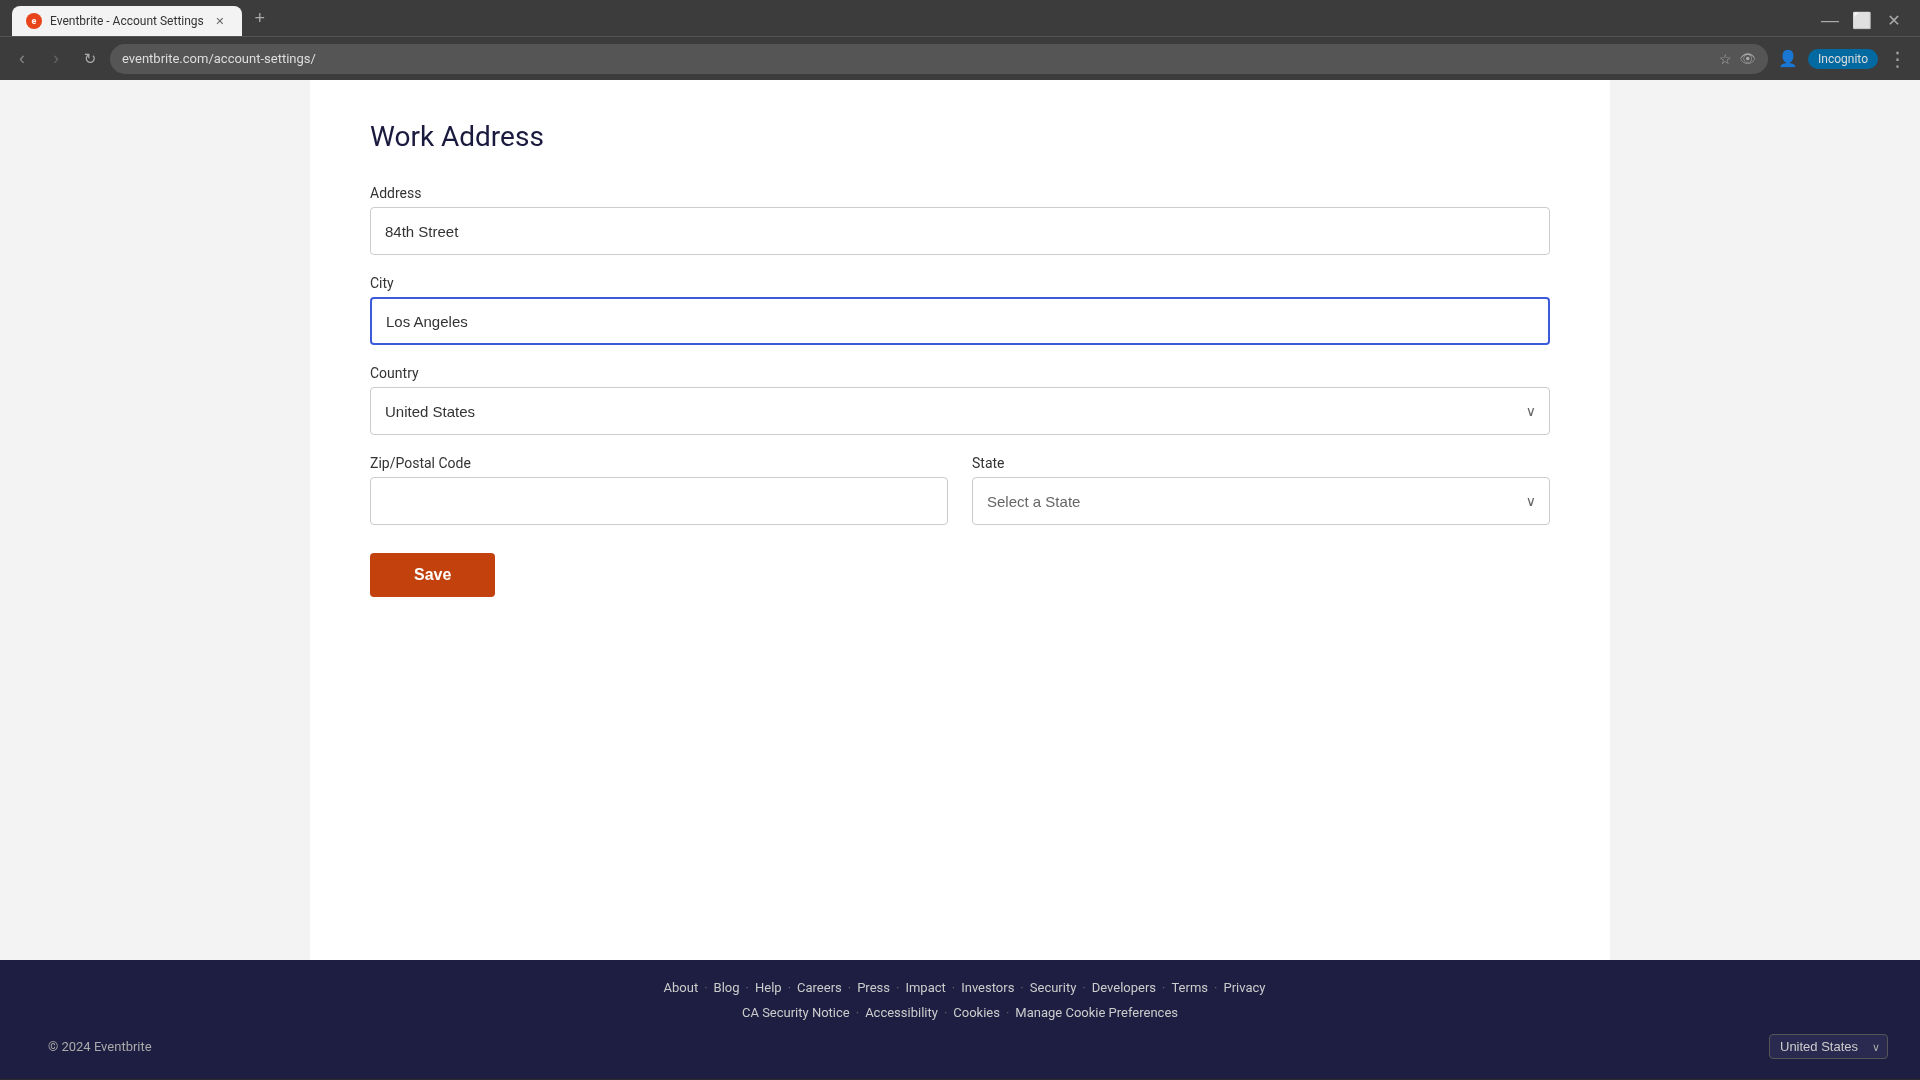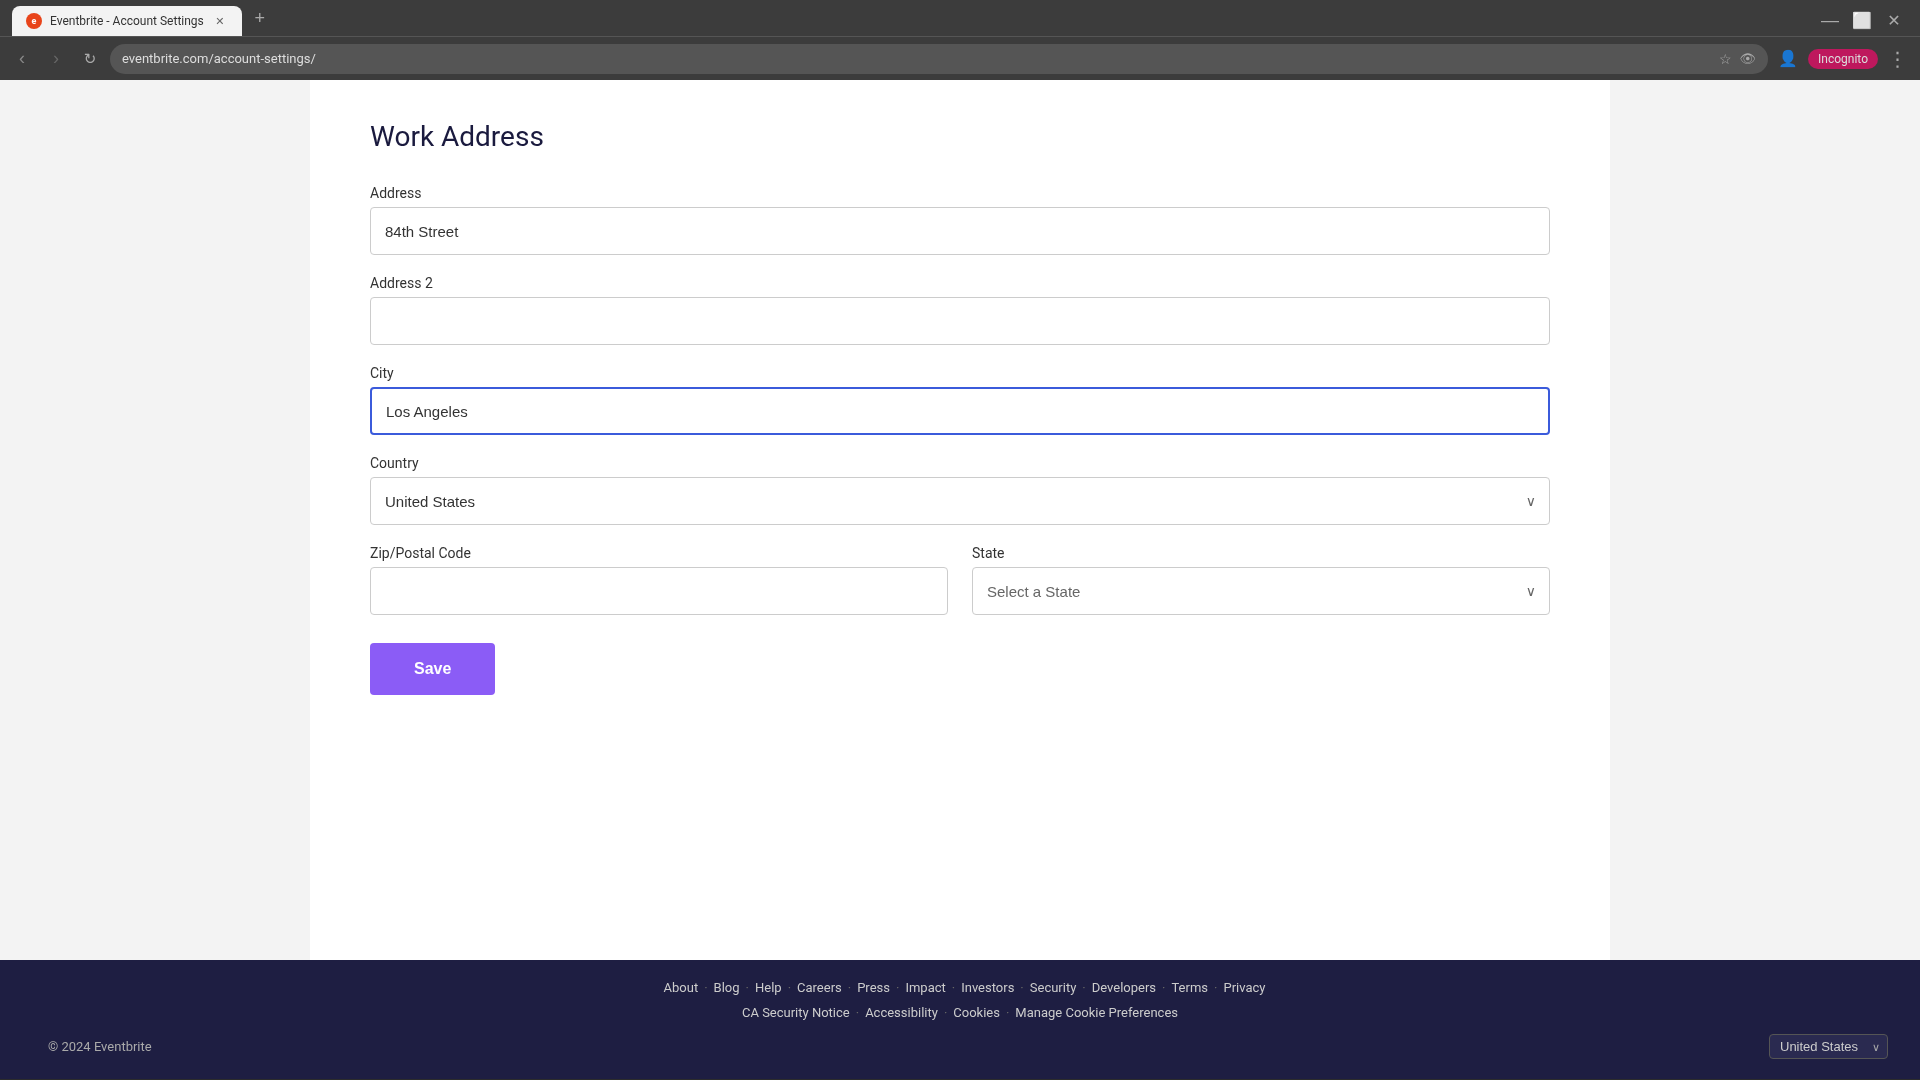--- a/index.html
+++ b/index.html
@@ -45,42 +45,38 @@
   <button style="width:28px;height:28px;border:none;background:transparent;color:#666;cursor:pointer;font-size:18px;border-radius:50%;display:flex;align-items:center;justify-content:center;">›</button>
   <button style="width:28px;height:28px;border:none;background:transparent;color:#aaa;cursor:pointer;font-size:15px;border-radius:50%;display:flex;align-items:center;justify-content:center;">↻</button>
 
   <div style="flex:1;height:30px;background:#555;border-radius:15px;display:flex;align-items:center;padding:0 12px;gap:8px;">
     <span style="color:#ddd;font-size:13px;flex:1;">eventbrite.com/account-settings/</span>
     <span style="color:#aaa;font-size:14px;cursor:pointer;">☆</span>
     <span style="color:#aaa;font-size:13px;">👁</span>
   </div>
 
   <button style="width:28px;height:28px;border:none;background:transparent;color:#aaa;cursor:pointer;font-size:16px;">👤</button>
-  <div style="background:#be185d;color:#ddd;padding:3px 10px;border-radius:12px;font-size:12px;">Incognito</div>
+  <div style="background:#0369a1;color:#ddd;padding:3px 10px;border-radius:12px;font-size:12px;">Incognito</div>
   <button style="width:28px;height:28px;border:none;background:transparent;color:#aaa;cursor:pointer;font-size:20px;letter-spacing:1px;">⋮</button>
 </div>
 
 <div style="display:flex; min-height: 880px;">
 
   <div style="width:310px; background:#f3f3f3; flex-shrink:0;"></div>
 
   <div style="flex:1; background:white; padding: 40px 60px 60px;">
     <h1 style="font-size:28px;font-weight:400;color:#1a1a3e;margin-bottom:32px;">Work Address</h1>
 
     
     <div style="margin-bottom:20px;">
       <label style="display:block;font-size:14px;color:#333;margin-bottom:6px;">Address</label>
       <input type="text" value="84th Street" style="width: 100%; height: 48px; border: 1px solid rgb(204, 204, 204); border-radius: 4px; padding: 0px 14px; font-size: 15px; color: rgb(51, 51, 51); outline: none; background: white;">
     </div>
 
     
-    <div style="margin-bottom:20px;">
-      <label style="display:block;font-size:14px;color:#333;margin-bottom:6px;">Address 2</label>
-      <input type="text" value="" style="width: 100%; height: 48px; border: 1px solid rgb(204, 204, 204); border-radius: 4px; padding: 0px 14px; font-size: 15px; color: rgb(51, 51, 51); outline: none; background: white;">
-    </div>
 
     
     <div style="margin-bottom:20px;">
       <label style="display:block;font-size:14px;color:#333;margin-bottom:6px;">City</label>
       <input type="text" value="Los Angeles" style="width: 100%; height: 48px; border: 2px solid rgb(59, 91, 219); border-radius: 4px; padding: 0px 14px; font-size: 15px; color: rgb(51, 51, 51); outline: none; background: white;">
     </div>
 
     
     <div style="margin-bottom:20px;">
       <label style="display:block;font-size:14px;color:#333;margin-bottom:6px;">Country</label>
@@ -153,21 +149,21 @@
             <option>West Virginia</option>
             <option>Wisconsin</option>
             <option>Wyoming</option>
           </select>
           <span style="position:absolute;right:14px;top:50%;transform:translateY(-50%);pointer-events:none;color:#666;font-size:14px;">∨</span>
         </div>
       </div>
     </div>
 
     
-    <button style="height:52px;padding:0 44px;background:#8b5cf6;color:white;border:none;border-radius:4px;font-size:16px;font-weight:600;cursor:pointer;min-width:100px;">Save</button>
+    <button style="height:44px;padding:0 44px;background:#c2410c;color:white;border:none;border-radius:4px;font-size:16px;font-weight:600;cursor:pointer;min-width:100px;">Save</button>
   </div>
 
   <div style="width:310px; background:#f3f3f3; flex-shrink:0;"></div>
 </div>
 
 <div style="background:#1e1e42; color:#ccc; padding:20px 40px;">
   <div style="display:flex;flex-direction:column;align-items:center;gap:10px;">
 
     <div style="display:flex;flex-wrap:wrap;justify-content:center;gap:0;font-size:13px;">
       <a style="color:#ccc;text-decoration:none;cursor:pointer;padding:0 6px;margin-left:9px;">About</a>

